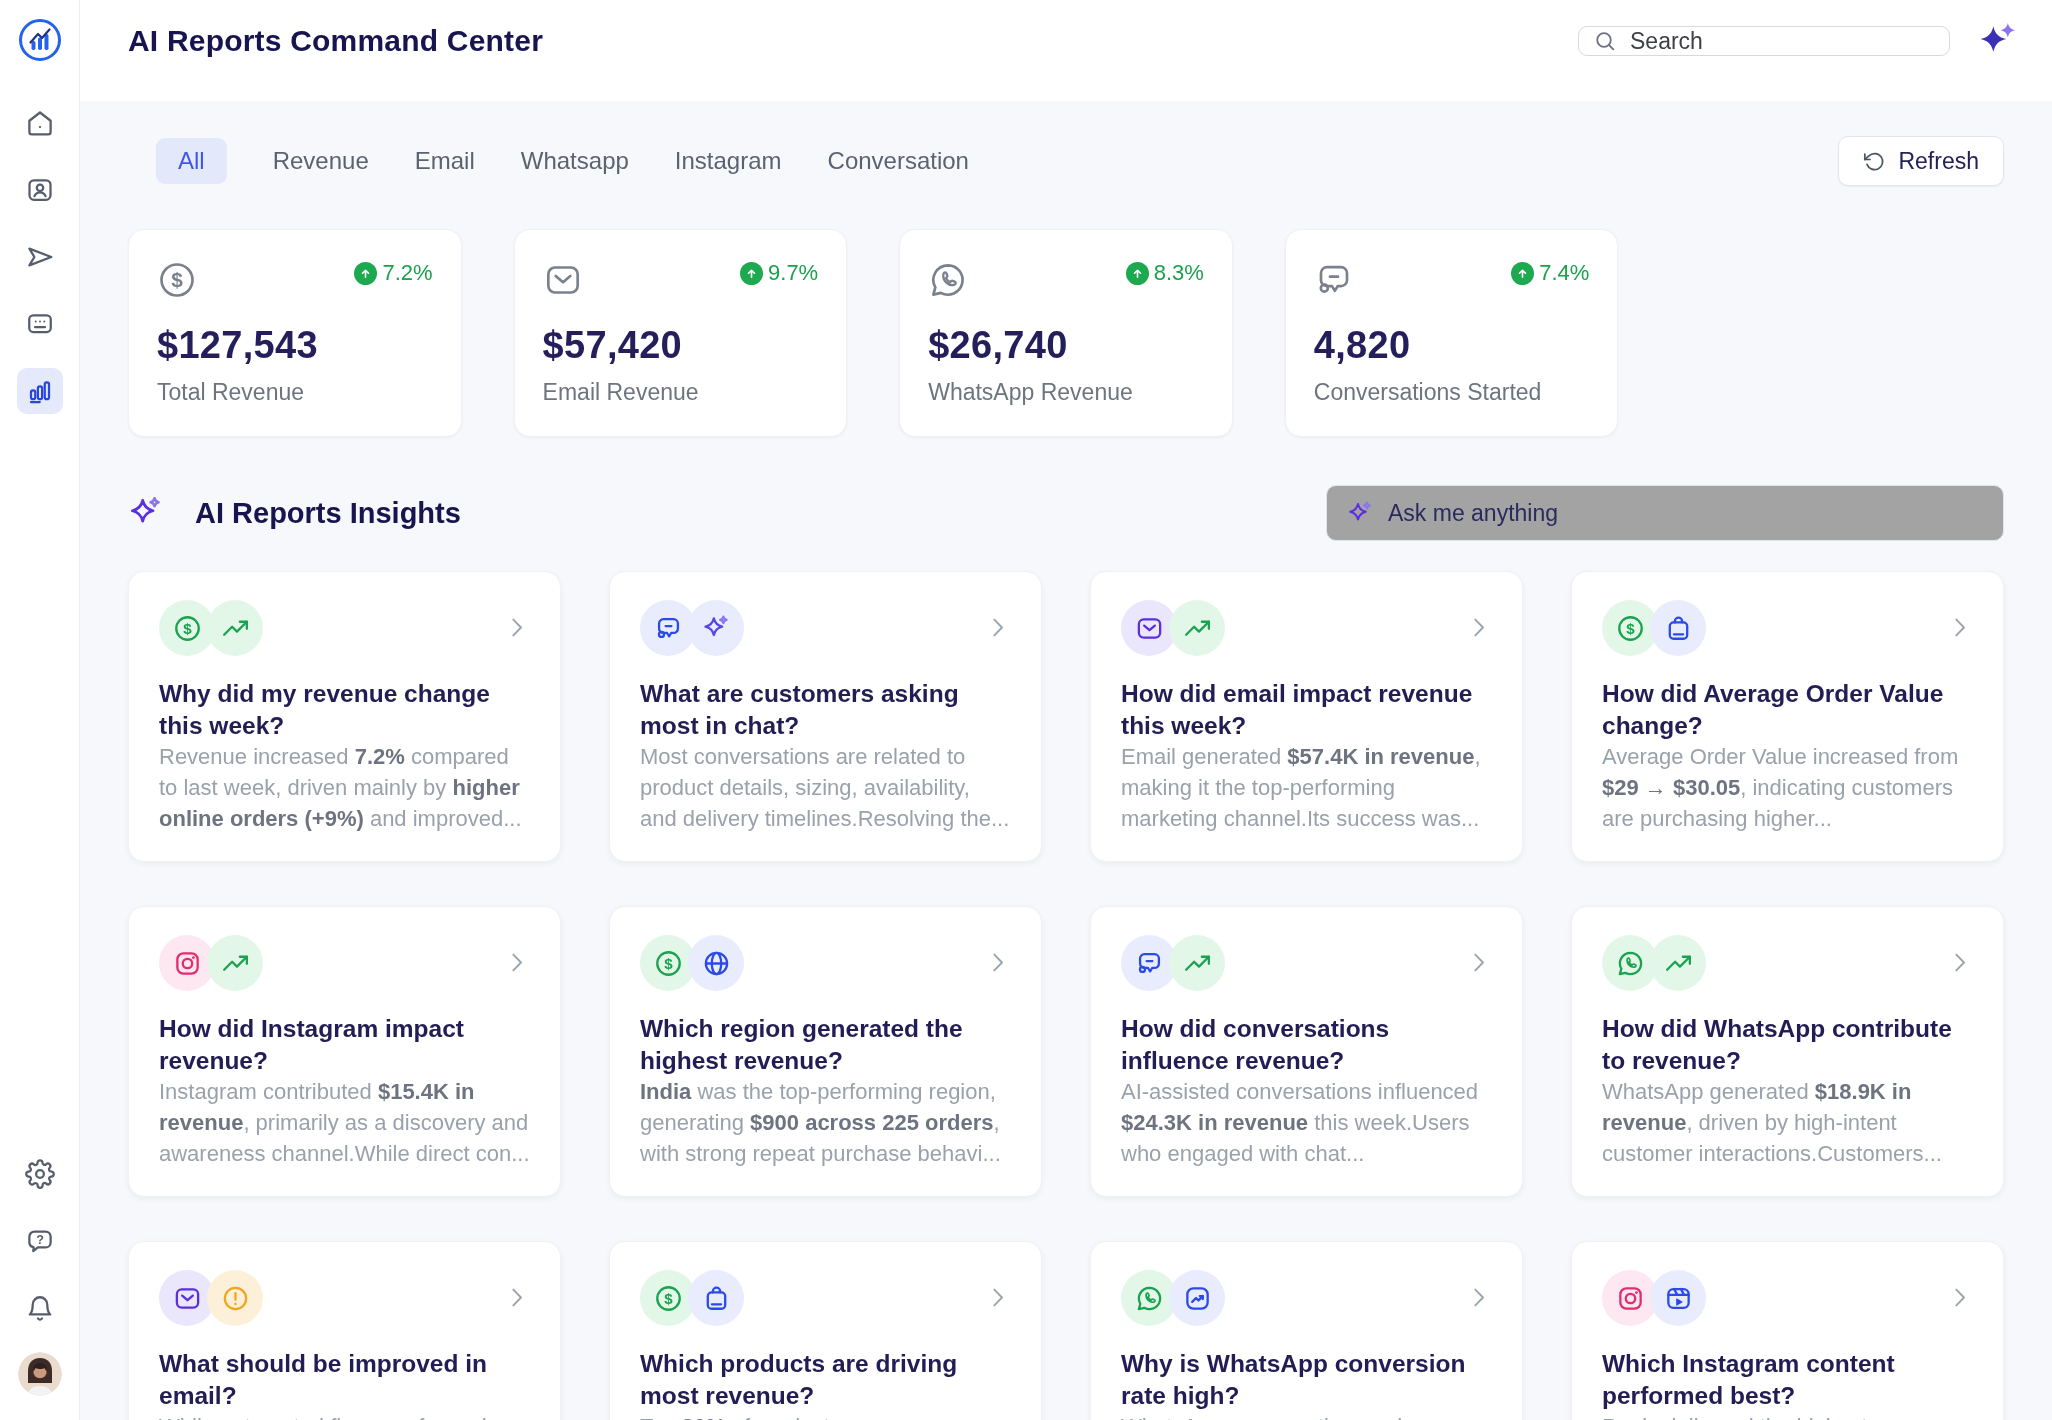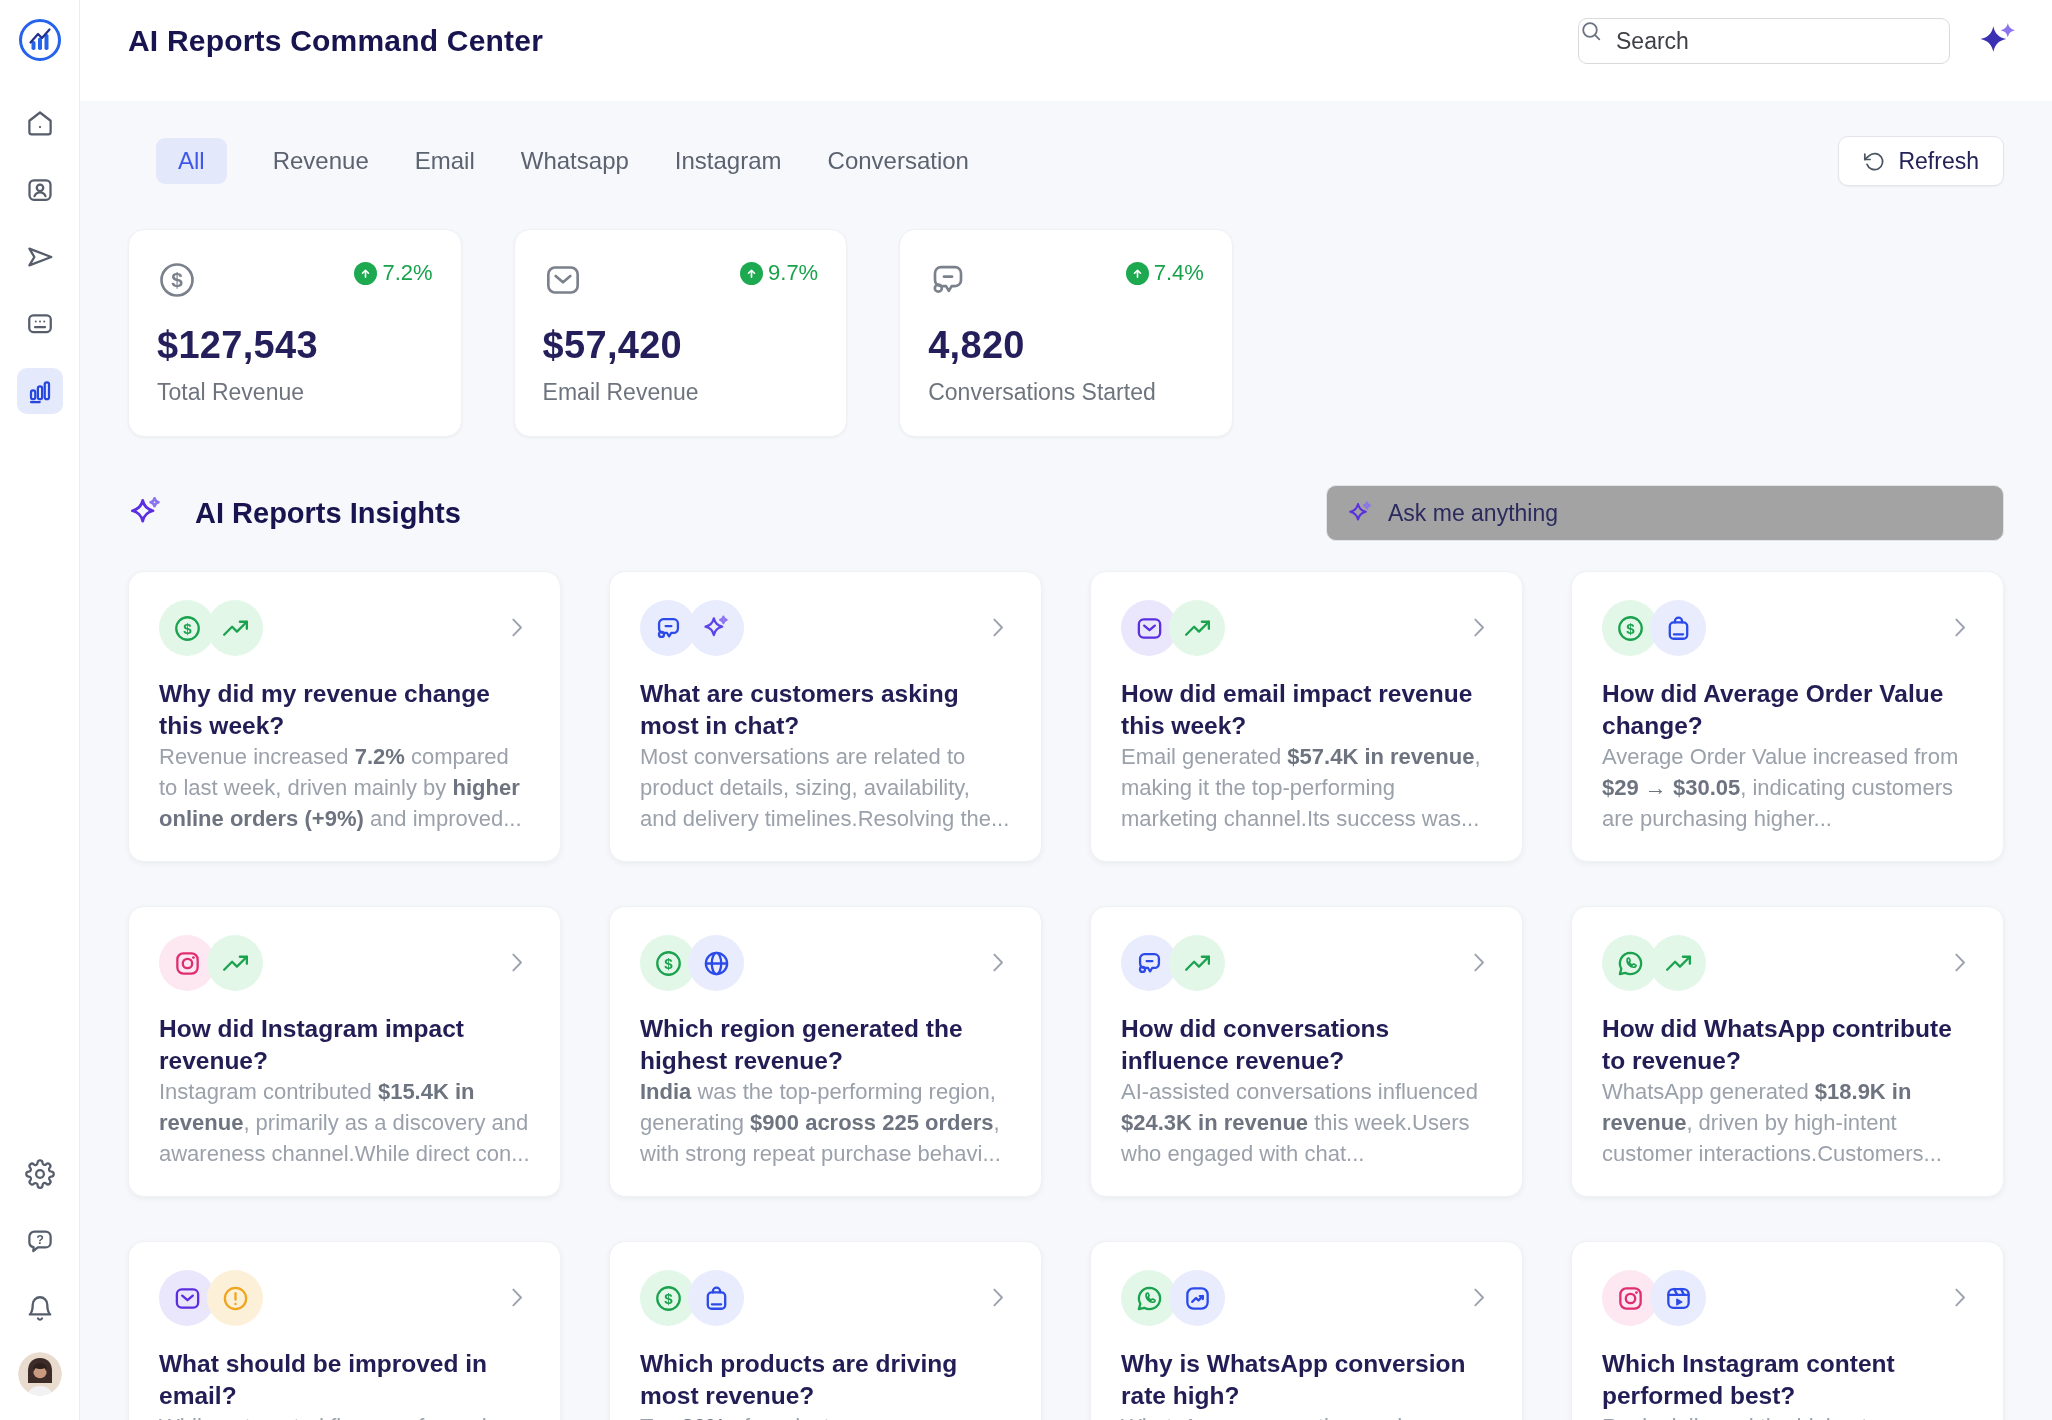--- a/index.html
+++ b/index.html
@@ -17,22 +17,22 @@
   .side-item svg { width:30px; height:30px; }
   .side-item.active { background:#e4e9fb; color:#2746e0; }
   .side-bottom { margin-top:auto; display:flex; flex-direction:column; gap:21px; align-items:center; }
   .avatar { width:44px; height:44px; border-radius:50%; overflow:hidden; }
 
   
   .main { flex:1; display:flex; flex-direction:column; min-width:0;gap:19px; }
   .header { height:82px; background:#fff; display:flex; align-items:center; padding:0 34px 0 48px; flex-shrink:0; }
   .page-title { font-size:30px; font-weight:700; color:#17144f; letter-spacing:.2px; }
   .header-right { margin-left:auto; display:flex; align-items:center; gap:28px; }
-  .search { width:372px; height:46px; border:1.5px solid #d8dade; border-radius:9px; background:#fff;
-            display:flex; gap:13px; padding:0 0; }
+  .search { width:372px; height:30px; border:1.5px solid #d8dade; border-radius:9px; background:#fff;
+            display:flex; align-items:center; gap:13px; padding:0 14px; }
   .search svg { width:24px; height:24px; color:#6b7280; flex-shrink:0; }
   .search input { border:none; outline:none; width:100%; background:transparent; font-size:23px; color:#3f4046;
                   font-family:inherit; }
   .search input::placeholder { color:#3f4046; opacity:1; }
   .sparkles { width:40px; height:40px; cursor:pointer; }
 
   .content { flex:1; background:#f7f8fb; padding:36px 48px 0; overflow:hidden; }
 
   
   .tabs-row { display:flex; align-items:center; height:48px; }
@@ -349,20 +349,39 @@
               <span>9.7%</span>
             </div>
         </div>
         <div class="stat-value">$57,420</div>
         <div class="stat-label">Email Revenue</div>
       </div>
       <div class="stat-card">
         <div class="stat-top">
           <div class="stat-ico">
               <svg class="ico">
+                <use href="#i-whatsapp"></use>
+              </svg>
+            </div>
+          <div class="delta">
+              <span class="delta-circle">
+                <svg class="ico">
+                  <use href="#i-arrow-up"></use>
+                </svg>
+              </span>
+              <span>8.3%</span>
+            </div>
+        </div>
+        <div class="stat-value">$26,740</div>
+        <div class="stat-label">WhatsApp Revenue</div>
+      </div>
+      <div class="stat-card">
+        <div class="stat-top">
+          <div class="stat-ico">
+              <svg class="ico">
                 <use href="#i-chat"></use>
               </svg>
             </div>
           <div class="delta">
               <span class="delta-circle">
                 <svg class="ico">
                   <use href="#i-arrow-up"></use>
                 </svg>
               </span>
               <span>7.4%</span>

